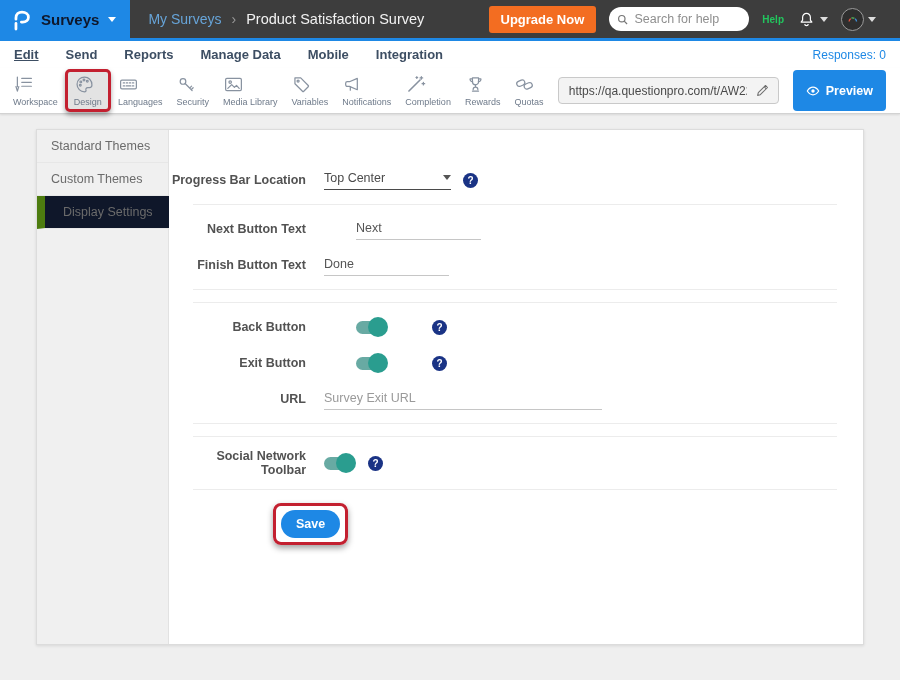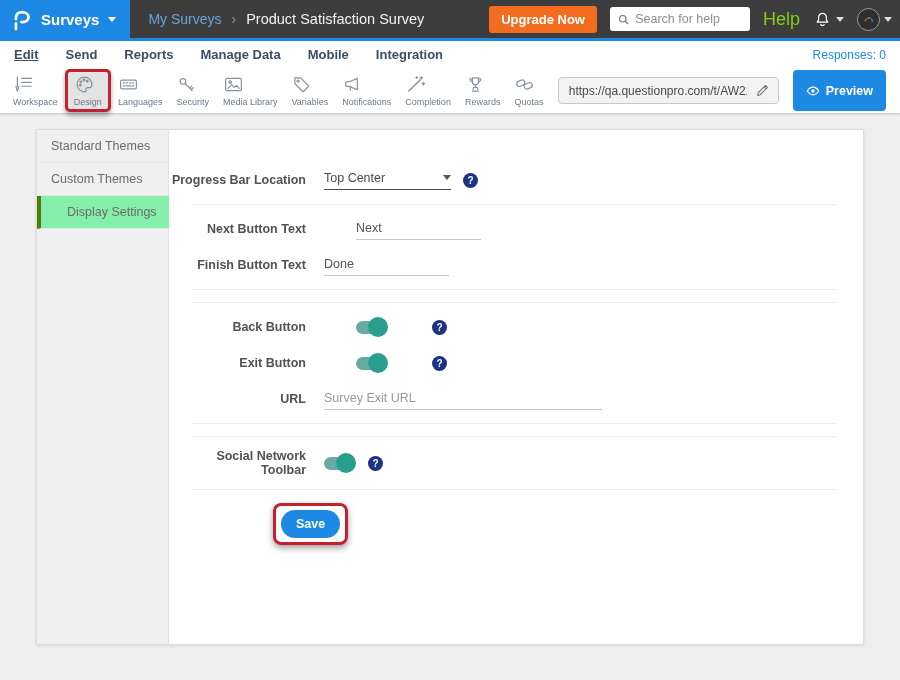--- a/index.html
+++ b/index.html
@@ -4,32 +4,32 @@
 <style>
   * { margin:0; padding:0; box-sizing:border-box; }
   html,body { width:900px; height:680px; }
   body { font-family:"Liberation Sans", sans-serif; background:#efefef; overflow:hidden; }
   .screen { width:900px; height:680px; overflow:hidden; background:#efefef; display:flex; flex-direction:column; }
 
   
   .topbar { height:41px; background:#3d3d3d; display:flex; align-items:stretch; border-bottom:3px solid #1e88e5; color:#fff; flex:0 0 auto; }
   .logo-area { background:#1e88e5; display:flex; align-items:center; gap:9px; padding:0 14px 0 10px; cursor:pointer; }
   .logo-mark { width:22px; height:24px; }
-  .logo-area .menu-label { font-size:15px; font-weight:700; color:#ffffff; }
+  .logo-area .menu-label { font-size:15px; font-weight:700; color:#0f172a; }
   .caret { width:0; height:0; border-left:4px solid transparent; border-right:4px solid transparent; border-top:5px solid currentColor; display:inline-block; }
   .breadcrumb { display:flex; align-items:center; gap:10px; margin-left:18px; }
   .bc-parent { color:#67a4d8; font-size:14px; cursor:pointer; }
   .bc-sep { color:#9a9a9a; font-size:14px; }
   .bc-current { color:#f2f2f2; font-size:14.5px; }
-  .topbar-right { margin-left:auto; display:flex; align-items:center; gap:13px; padding-right:8px; }
+  .topbar-right { margin-left:auto; display:flex; align-items:center; gap:13px; padding-right:24px; }
   .upgrade-btn { background:#f36d21; color:#fff; border:none; font-size:13px; font-weight:700; padding:6px 12px; border-radius:3px; cursor:pointer; font-family:inherit; }
-  .help-search { background:#fff; border-radius:3px; height:24px; width:140px; display:flex; align-items:center; gap:6px; padding:0 8px; }
+  .help-search { background:#fff; border-radius:12px; height:24px; width:140px; display:flex; align-items:center; gap:6px; padding:0 8px; }
   .help-search input { border:none; outline:none; width:100%; font-size:12.5px; color:#555; font-family:inherit; background:transparent; }
   .help-search input::placeholder { color:#8f8f8f; }
-  .help-label { font-size:18px; color:#84cc16; cursor:pointer; }
+  .help-label { font-size:10px; color:#22c55e; cursor:pointer;font-weight:bold; }
   .bell-wrap, .avatar-wrap { display:flex; align-items:center; gap:4px; cursor:pointer; color:#e8e8e8; }
   .avatar { width:23px; height:23px; border-radius:50%; background:#2e2e2e; border:1.5px solid #9a9a9a; display:flex; align-items:center; justify-content:center; }
 
   
   .navbar { height:27px; background:#fff; display:flex; align-items:center; padding:4px 14px; flex:0 0 auto; }
   .nav-items { display:flex; gap:27px; }
   .nav-item { font-size:13px; font-weight:700; color:#3d4e63; cursor:pointer; }
   .nav-item.active { text-decoration:underline; }
   .responses { margin-left:auto; font-size:12px; color:#1e88e5; cursor:pointer; }
 
@@ -45,21 +45,21 @@
   .url-edit { padding:0 8px; display:flex; align-items:center; cursor:pointer; height:100%; }
   .url-edit svg { width:15px; height:15px; stroke:#6f6f6f; fill:none; stroke-width:1.4; stroke-linejoin:round; }
   .preview-btn { background:#1e88e5; border:none; color:#fff; height:41px; border-radius:4px; display:flex; align-items:center; gap:6px; font-size:12.5px; font-weight:700; padding:0 13px; cursor:pointer; font-family:inherit; }
   .preview-btn svg { width:14px; height:12px; stroke:#fff; fill:none; stroke-width:1.2; }
 
   
   .content { flex:1; background:#efefef; padding:15px 36px 0; }
   .card { background:#fff; border:1px solid #dcdcdc; box-shadow:0 1px 3px rgba(0,0,0,.10); display:flex; height:516px; }
   .side { width:132px; background:#f0f0f0; border-right:1px solid #e2e2e2; flex:0 0 auto; }
   .side-item { padding:9px 12px 9px 14px; font-size:12.5px; color:#6b6b6b; border-bottom:1px solid #e7e7e7; cursor:pointer; }
-  .side-item.active { background:#86efac; border-left:4px solid #4d7c0f; padding-left:26px; margin-right:-1px; }
+  .side-item.active { background:#0f172a; border-left:8px solid #4d7c0f; padding-left:18px; margin-right:-1px; }
 
   .main { flex:1; padding:38px 26px 0 0; position:relative; }
   .row { display:flex; align-items:center; min-height:24px; }
   .row-label { width:155px; flex:0 0 auto; text-align:right; padding-right:18px; font-size:12.5px; font-weight:700; color:#525252; }
   .divider { height:1px; background:#ececec; margin:12px 0 12px 24px; }
 
   .select-line { width:127px; border-bottom:1px solid #4a4a4a; display:flex; align-items:center; justify-content:space-between; padding-bottom:4px; cursor:pointer; color:#4a4a4a; }
   .select-line .sel-value { font-size:12.5px; color:#4a4a4a; }
   .u-input { border:none; border-bottom:1px solid #c6c6c6; background:transparent; outline:none; width:125px; font-size:12.5px; color:#555; padding:2px 0 4px; font-family:inherit; }
   .u-input.wide { width:278px; }

